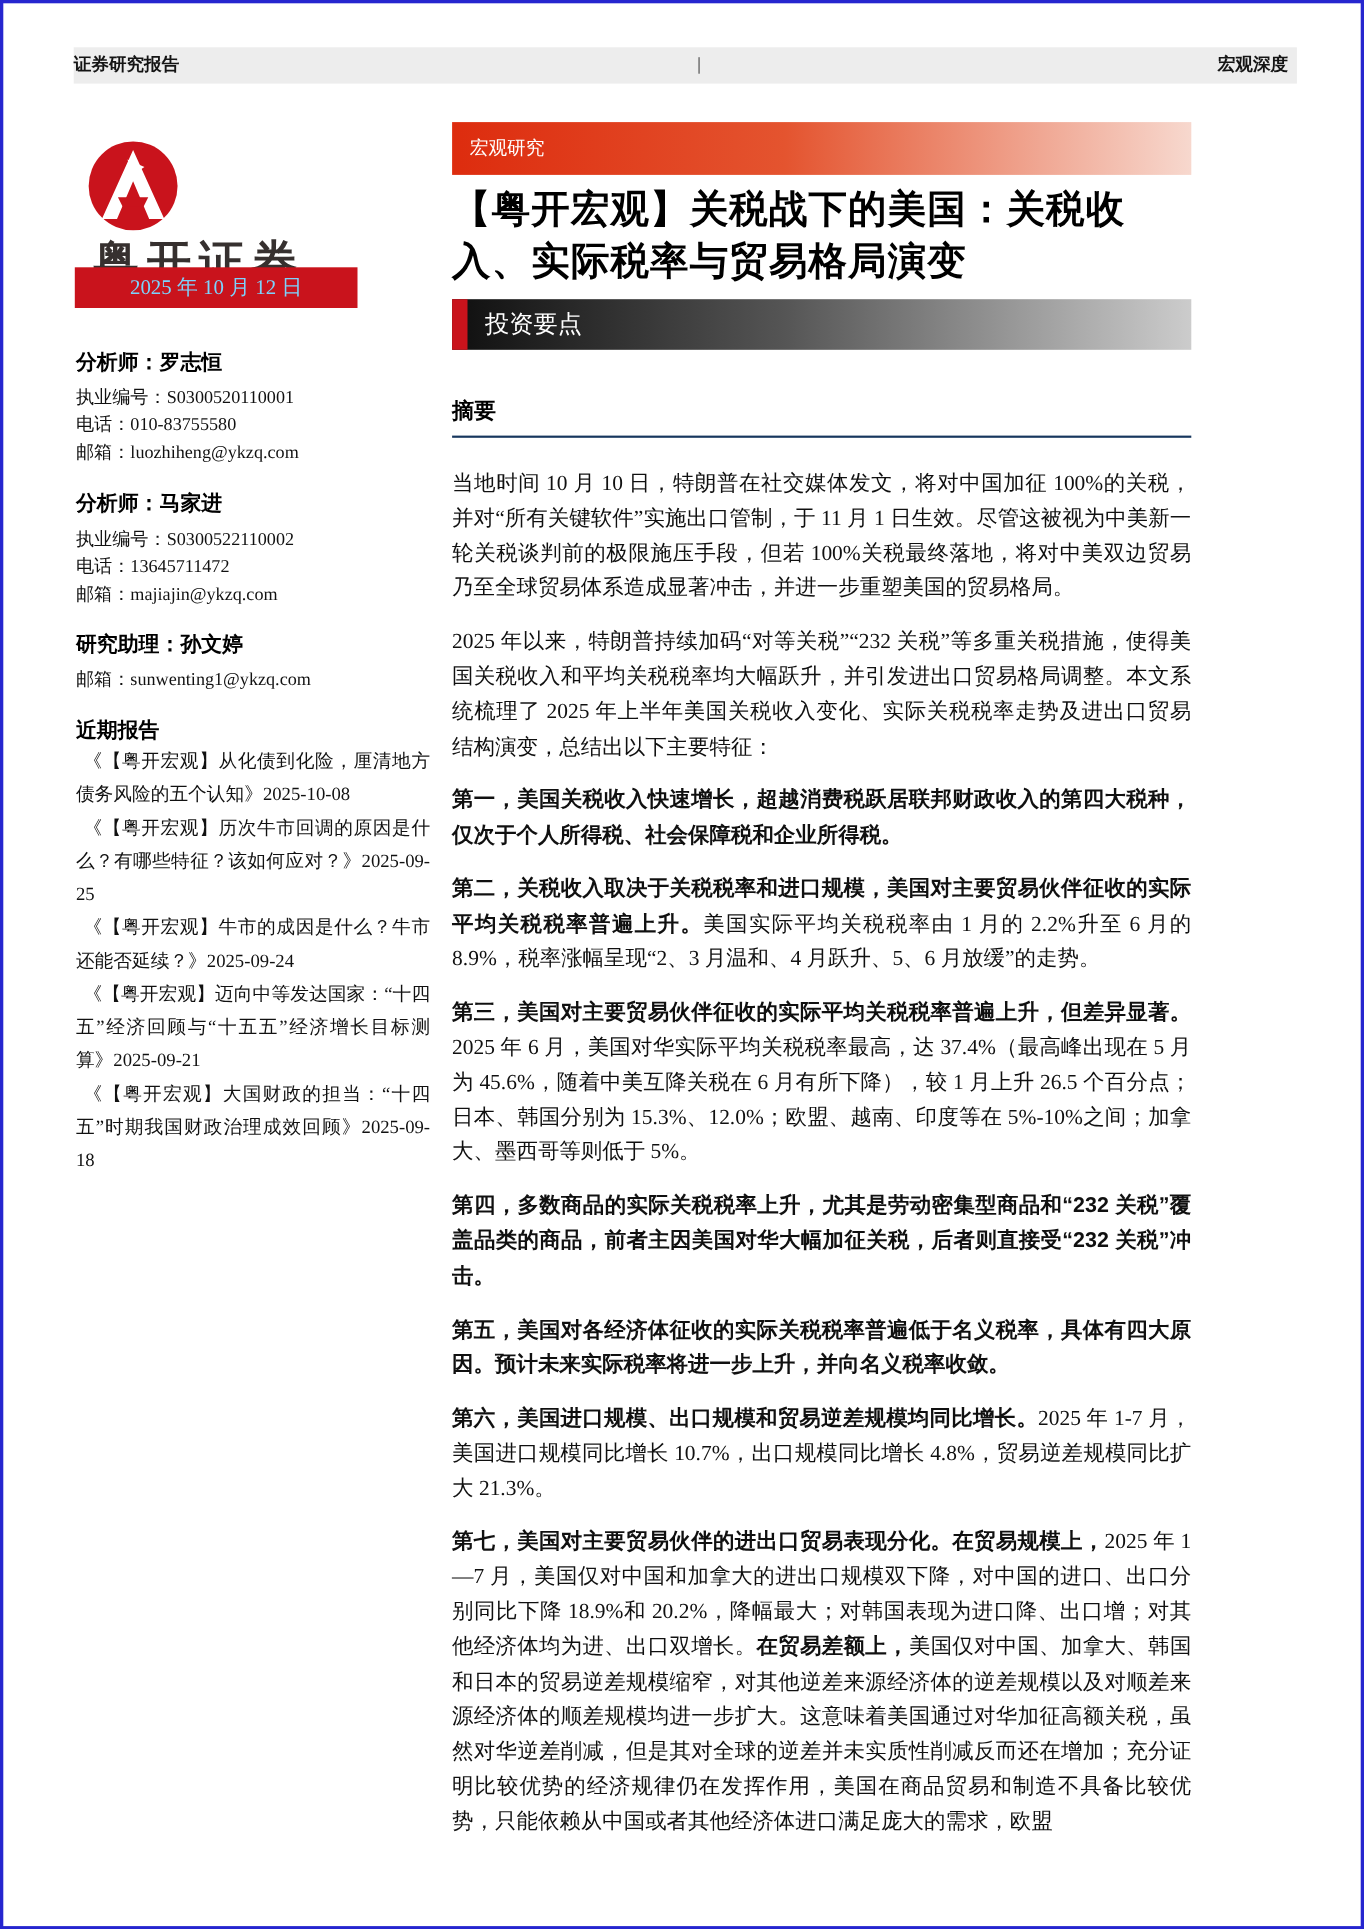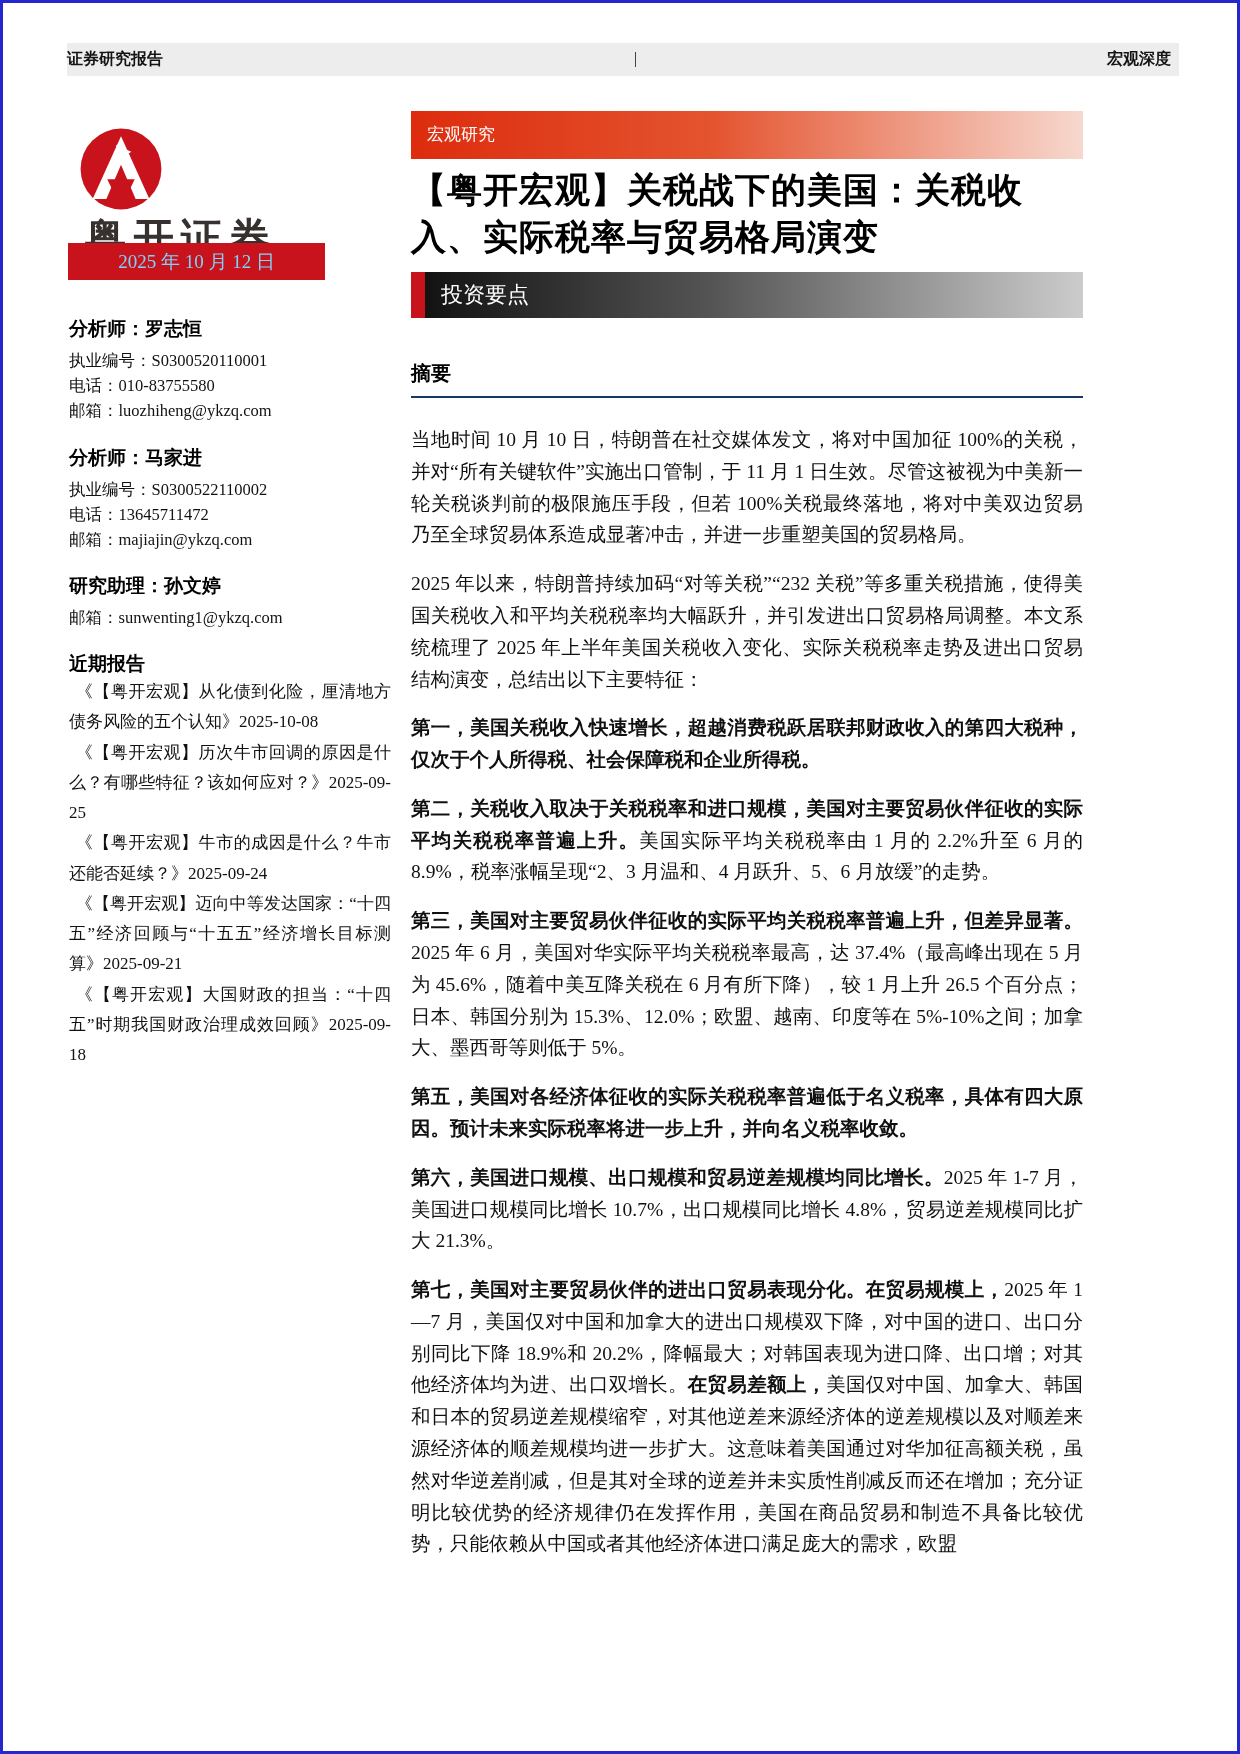--- a/index.html
+++ b/index.html
@@ -120,19 +120,20 @@
     <div class="banner-red">宏观研究</div>
     <div class="doc-title">【粤开宏观】关税战下的美国：关税收入、实际税率与贸易格局演变</div>
     <div class="banner-dark">投资要点</div>
     <div class="summary-title hei">摘要</div>
     <div>
         <p class="para"><span class="seg">当地时间 10 月 10 日，特朗普在社交媒体发文，将对中国加征 100%的关税，并对“所有关键软件”实施出口管制，于 11 月 1 日生效。尽管这被视为中美新一轮关税谈判前的极限施压手段，但若 100%关税最终落地，将对中美双边贸易乃至全球贸易体系造成显著冲击，并进一步重塑美国的贸易格局。</span></p>
         <p class="para"><span class="seg">2025 年以来，特朗普持续加码“对等关税”“232 关税”等多重关税措施，使得美国关税收入和平均关税税率均大幅跃升，并引发进出口贸易格局调整。本文系统梳理了 2025 年上半年美国关税收入变化、实际关税税率走势及进出口贸易结构演变，总结出以下主要特征：</span></p>
         <p class="para"><span class="seg-bold">第一，美国关税收入快速增长，超越消费税跃居联邦财政收入的第四大税种，仅次于个人所得税、社会保障税和企业所得税。</span></p>
         <p class="para"><span class="seg-bold">第二，关税收入取决于关税税率和进口规模，美国对主要贸易伙伴征收的实际平均关税税率普遍上升。</span><span class="seg">美国实际平均关税税率由 1 月的 2.2%升至 6 月的 8.9%，税率涨幅呈现“2、3 月温和、4 月跃升、5、6 月放缓”的走势。</span></p>
         <p class="para"><span class="seg-bold">第三，美国对主要贸易伙伴征收的实际平均关税税率普遍上升，但差异显著。</span><span class="seg">2025 年 6 月，美国对华实际平均关税税率最高，达 37.4%（最高峰出现在 5 月为 45.6%，随着中美互降关税在 6 月有所下降），较 1 月上升 26.5 个百分点；日本、韩国分别为 15.3%、12.0%；欧盟、越南、印度等在 5%-10%之间；加拿大、墨西哥等则低于 5%。</span></p>
+        <p class="para"><span class="seg-bold">第四，多数商品的实际关税税率上升，尤其是劳动密集型商品和“232 关税”覆盖品类的商品，前者主因美国对华大幅加征关税，后者则直接受“232 关税”冲击。</span></p>
         <p class="para"><span class="seg-bold">第五，美国对各经济体征收的实际关税税率普遍低于名义税率，具体有四大原因。预计未来实际税率将进一步上升，并向名义税率收敛。</span></p>
         <p class="para"><span class="seg-bold">第六，美国进口规模、出口规模和贸易逆差规模均同比增长。</span><span class="seg">2025 年 1-7 月，美国进口规模同比增长 10.7%，出口规模同比增长 4.8%，贸易逆差规模同比扩大 21.3%。</span></p>
         <p class="para"><span class="seg-bold">第七，美国对主要贸易伙伴的进出口贸易表现分化。在贸易规模上，</span><span class="seg">2025 年 1—7 月，美国仅对中国和加拿大的进出口规模双下降，对中国的进口、出口分别同比下降 18.9%和 20.2%，降幅最大；对韩国表现为进口降、出口增；对其他经济体均为进、出口双增长。</span><span class="seg-bold">在贸易差额上，</span><span class="seg">美国仅对中国、加拿大、韩国和日本的贸易逆差规模缩窄，对其他逆差来源经济体的逆差规模以及对顺差来源经济体的顺差规模均进一步扩大。这意味着美国通过对华加征高额关税，虽然对华逆差削减，但是其对全球的逆差并未实质性削减反而还在增加；充分证明比较优势的经济规律仍在发挥作用，美国在商品贸易和制造不具备比较优势，只能依赖从中国或者其他经济体进口满足庞大的需求，欧盟</span></p>
       </div>
   </div>
 
 </div>
 
 </body></html>

